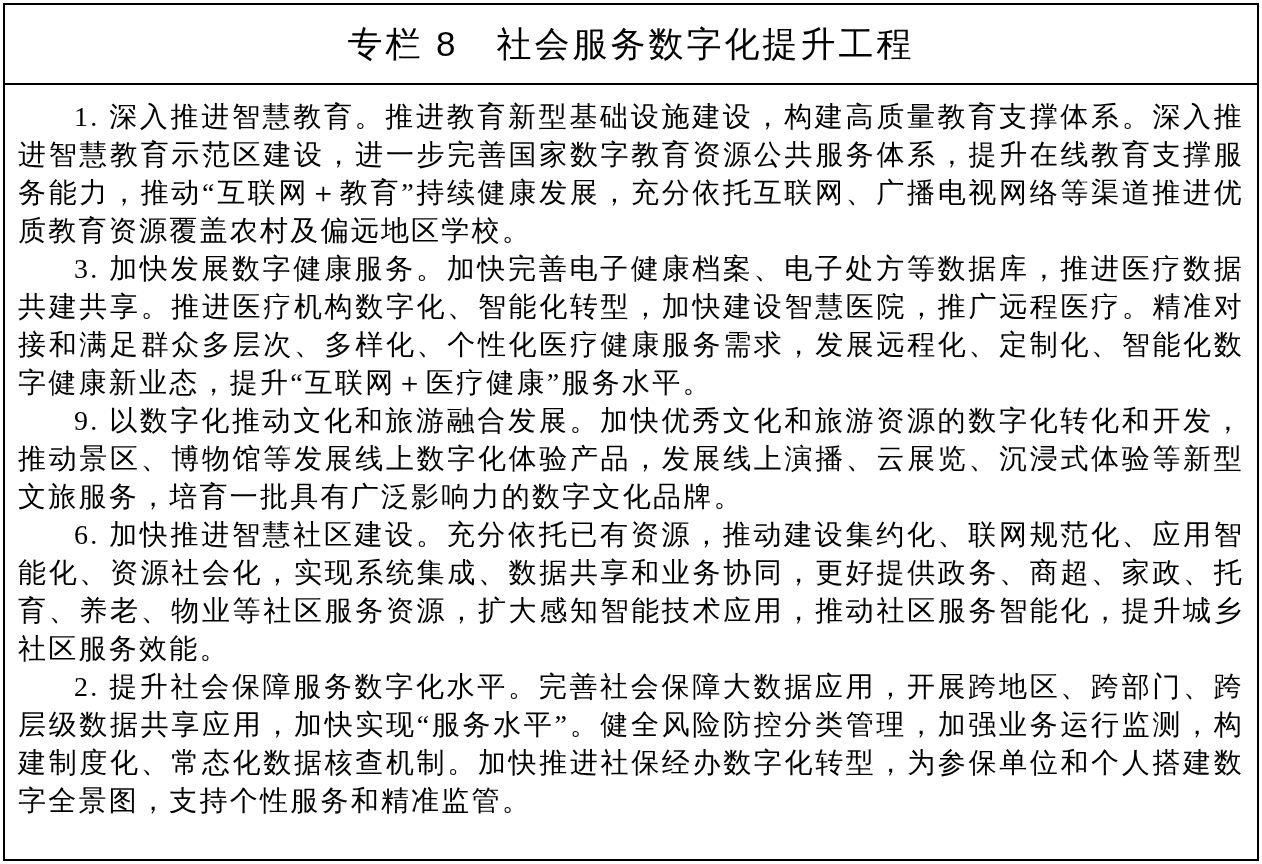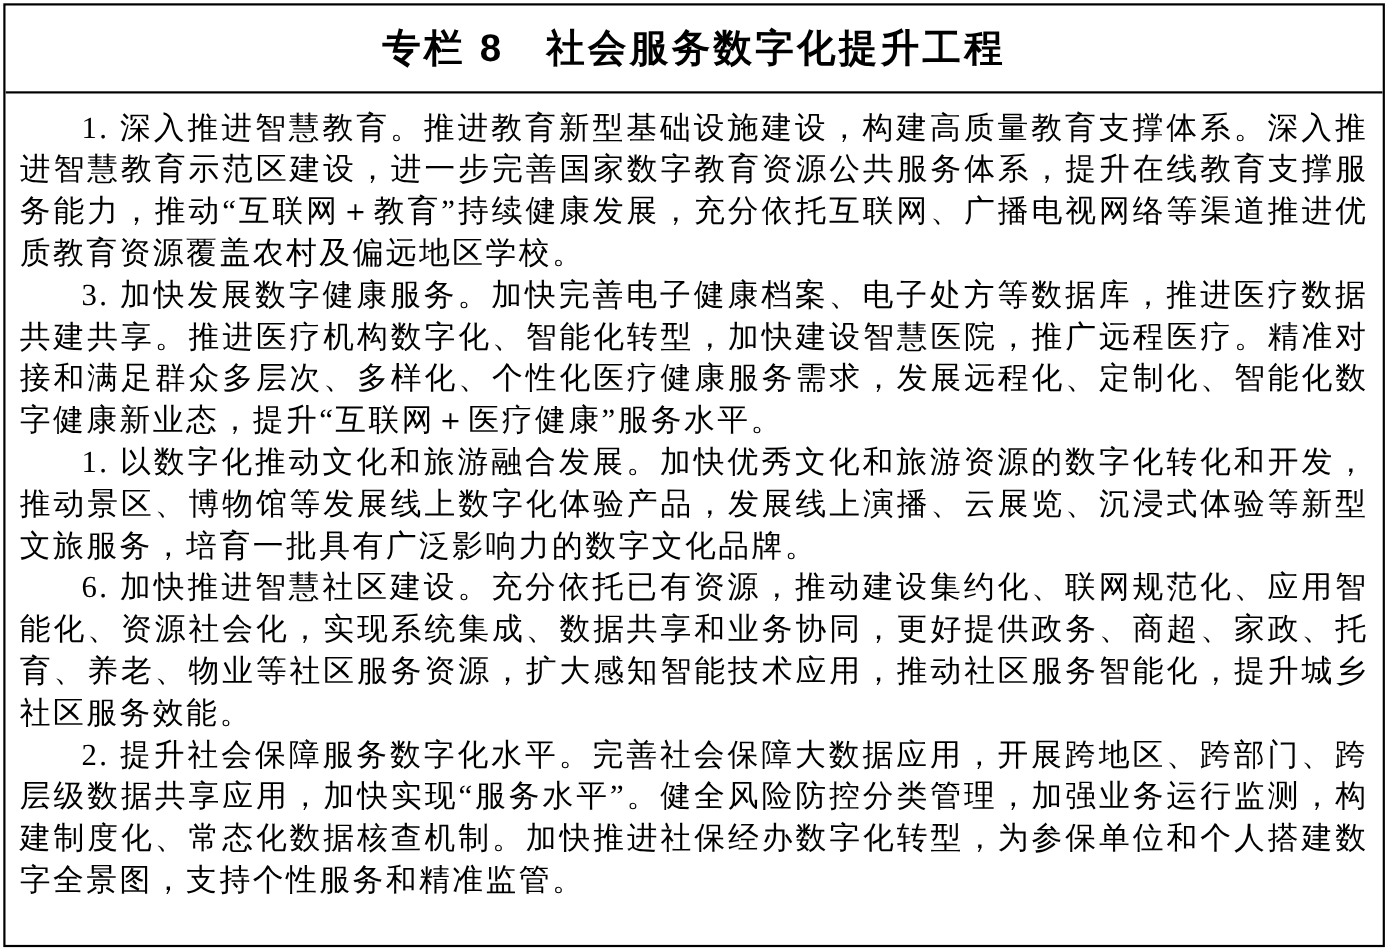--- a/index.html
+++ b/index.html
@@ -23,21 +23,21 @@
     border: 2px solid #000000;
     background: #ffffff;
     box-sizing: border-box;
     overflow: hidden;
   }
   .panel-title {
     height: 78px;
     line-height: 78px;
     text-align: center;
     font-family: "Liberation Sans", "DejaVu Sans", sans-serif;
-    font-weight: bold;
+    font-weight: normal;
     font-size: 35px;
     letter-spacing: 3px;
     border-bottom: 2px solid #000000;
     white-space: nowrap;
   }
   .panel-body {
     padding: 13px 13px 0 13px;
     font-size: 28px;
     line-height: 38px;
     letter-spacing: 0.08em;
@@ -52,17 +52,17 @@
   }
 </style>
 </head>
 <body>
 
 <div class="frame">
   <div class="panel-title">专栏 8　社会服务数字化提升工程</div>
   <div class="panel-body">
     <p><span class="lead">1. 深入推进智慧教育。</span><span>推进教育新型基础设施建设，构建高质量教育支撑体系。深入推进智慧教育示范区建设，进一步完善国家数字教育资源公共服务体系，提升在线教育支撑服务能力，推动“互联网＋教育”持续健康发展，充分依托互联网、广播电视网络等渠道推进优质教育资源覆盖农村及偏远地区学校。</span></p>
     <p><span class="lead">3. 加快发展数字健康服务。</span><span>加快完善电子健康档案、电子处方等数据库，推进医疗数据共建共享。推进医疗机构数字化、智能化转型，加快建设智慧医院，推广远程医疗。精准对接和满足群众多层次、多样化、个性化医疗健康服务需求，发展远程化、定制化、智能化数字健康新业态，提升“互联网＋医疗健康”服务水平。</span></p>
-    <p><span class="lead">1. 以数字化推动文化和旅游融合发展。</span><span>加快优秀文化和旅游资源的数字化转化和开发，推动景区、博物馆等发展线上数字化体验产品，发展线上演播、云展览、沉浸式体验等新型文旅服务，培育一批具有广泛影响力的数字文化品牌。</span></p>
+    <p><span class="lead">9. 以数字化推动文化和旅游融合发展。</span><span>加快优秀文化和旅游资源的数字化转化和开发，推动景区、博物馆等发展线上数字化体验产品，发展线上演播、云展览、沉浸式体验等新型文旅服务，培育一批具有广泛影响力的数字文化品牌。</span></p>
     <p><span class="lead">6. 加快推进智慧社区建设。</span><span>充分依托已有资源，推动建设集约化、联网规范化、应用智能化、资源社会化，实现系统集成、数据共享和业务协同，更好提供政务、商超、家政、托育、养老、物业等社区服务资源，扩大感知智能技术应用，推动社区服务智能化，提升城乡社区服务效能。</span></p>
     <p><span class="lead">2. 提升社会保障服务数字化水平。</span><span>完善社会保障大数据应用，开展跨地区、跨部门、跨层级数据共享应用，加快实现“服务水平”。健全风险防控分类管理，加强业务运行监测，构建制度化、常态化数据核查机制。加快推进社保经办数字化转型，为参保单位和个人搭建数字全景图，支持个性服务和精准监管。</span></p>
   </div>
 </div>
 
 </body></html>

